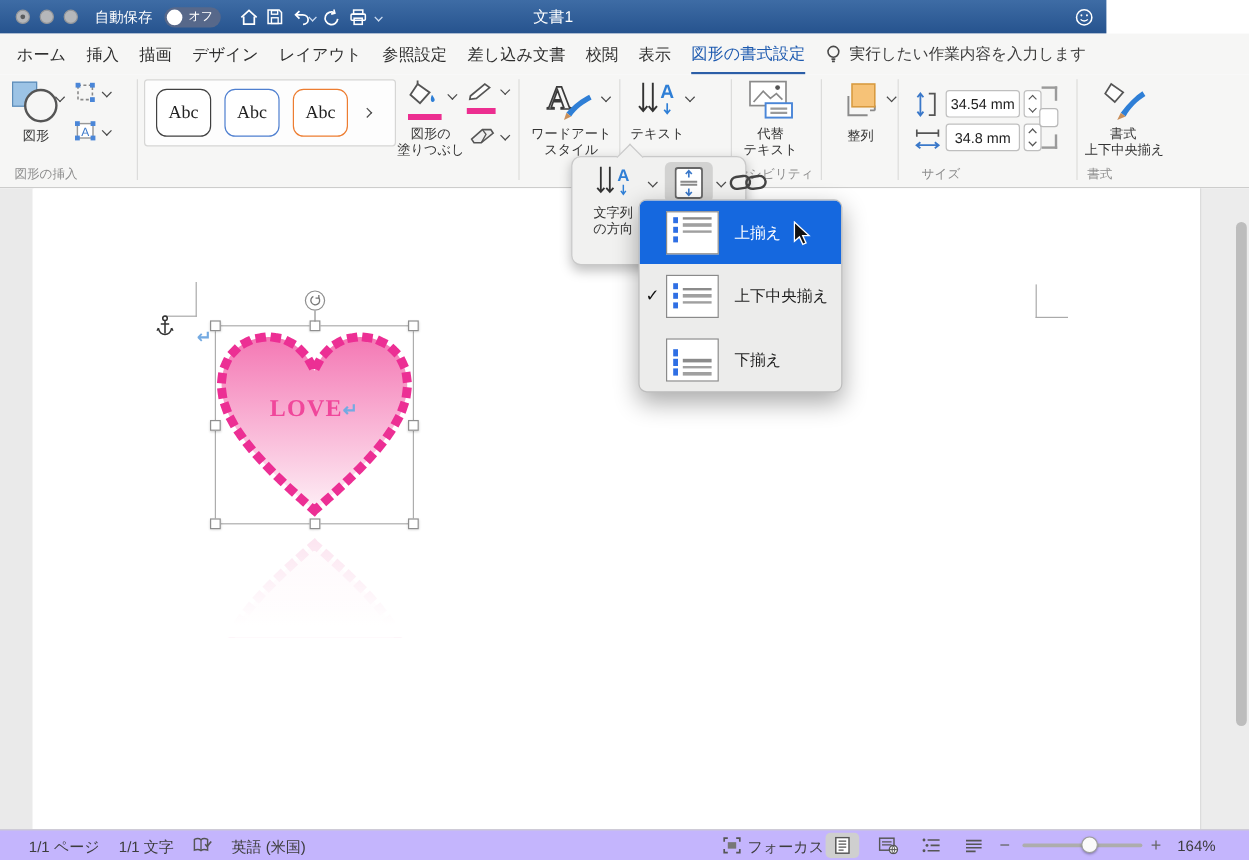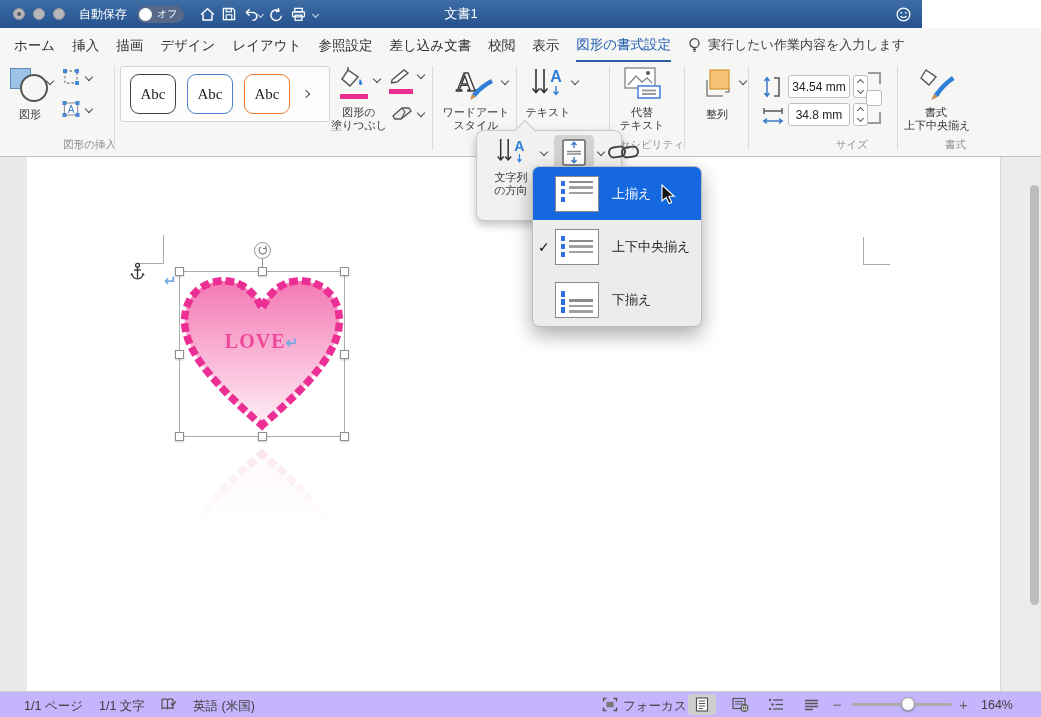--- a/index.html
+++ b/index.html
@@ -25,21 +25,21 @@
   
   .tabrow{position:absolute;left:0;top:28px;width:1041px;height:34px;background:#f6f6f5;display:flex;align-items:center}
   .tab{font-size:13.5px;color:#2f2f2f;margin-left:17px;padding:7px 0 6px;cursor:default;white-space:nowrap}
   .tab.active{color:#1f5bb0;font-weight:normal;border-bottom:2.5px solid #2b5ea7}
   .tellme{display:flex;align-items:center;gap:6px;margin-left:16px;font-size:13px;color:#3c3c3c;white-space:nowrap}
   .pillbtn{display:flex;align-items:center;gap:5px;height:23px;padding:0 9px;border:1px solid #c6c6c6;border-radius:4px;
     font-size:12.5px;background:#fbfbfa;white-space:nowrap}
   
   .ribbon{position:absolute;left:0;top:62px;width:1041px;height:95px;background:#f6f6f5;border-bottom:1px solid #c3c3c3;box-sizing:border-box}
   .gd{position:absolute;top:4px;height:84px;width:1px;background:#dcdcdb}
-  .glabel{position:absolute;top:76px;font-size:10.5px;color:#8d8d8d;text-align:right;white-space:nowrap}
+  .glabel{position:absolute;top:76px;font-size:10.5px;color:#8d8d8d;text-align:left;white-space:nowrap}
   .rlabel{font-size:11px;color:#333;text-align:center;line-height:12.5px;white-space:nowrap}
   .abc-box{width:46px;height:40px;background:#fff;border-radius:9px;display:flex;align-items:center;justify-content:center;
     font-family:"Liberation Serif","DejaVu Serif",serif;font-size:15px;color:#222;box-sizing:border-box}
   .pinkbar{width:28px;height:5px;background:#ec2e90}
   .ffield{width:62px;height:23px;border:1px solid #bfbfbf;border-radius:3px;background:#fff;font-size:12px;color:#222;
     text-align:center;outline:none;box-sizing:border-box}
   .stepper{width:15px;height:23px;border:1px solid #bfbfbf;border-radius:3px;background:#fff;box-sizing:border-box;
     display:flex;flex-direction:column;align-items:center;justify-content:space-around}
   .cvs{width:4px;height:4px;border-right:1.4px solid #555;border-bottom:1.4px solid #555}
   .up{transform:rotate(-135deg);margin-top:2px}.dn{transform:rotate(45deg);margin-bottom:2px}

